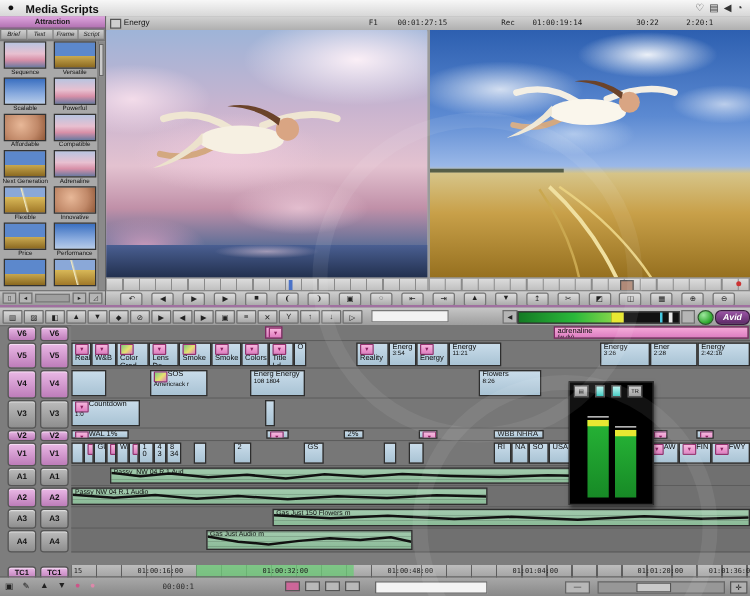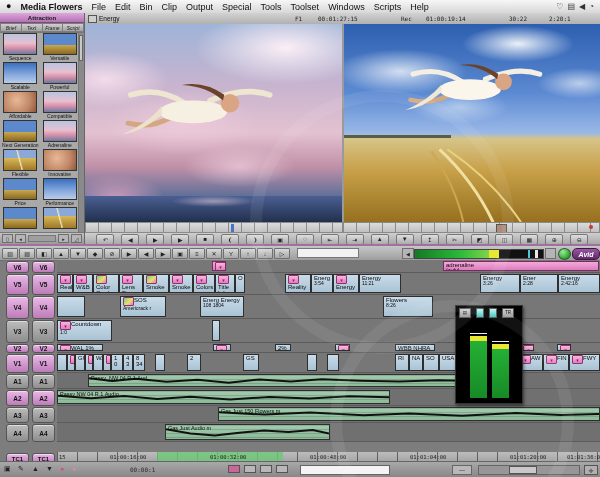--- a/index.html
+++ b/index.html
@@ -165,34 +165,21 @@
   
   .wm{position:absolute;border:12px solid rgba(255,255,255,.07);border-radius:50%;pointer-events:none;z-index:50;}
 </style>
 </head>
 <body>
 
 <div id="app">
 
   <div id="menubar">
     <span class="apple">●</span>
-    <span class="app-title">Media Flowers</span>
-    <span id="menus" style="display:flex;gap:9px;">
-        <span class="menu-item">File</span>
-        <span class="menu-item">Edit</span>
-        <span class="menu-item">Bin</span>
-        <span class="menu-item">Clip</span>
-        <span class="menu-item">Output</span>
-        <span class="menu-item">Special</span>
-        <span class="menu-item">Tools</span>
-        <span class="menu-item">Toolset</span>
-        <span class="menu-item">Windows</span>
-        <span class="menu-item">Scripts</span>
-        <span class="menu-item">Help</span>
-      </span>
+    <span class="app-title">Media Scripts</span>
     <span class="spacer"></span>
     <span id="menu-right" style="display:flex;">
         <span class="micon">♡</span>
         <span class="micon">▤</span>
         <span class="micon">◀</span>
         <span class="micon">◔</span>
       </span>
   </div>
 
   <div id="bin">

